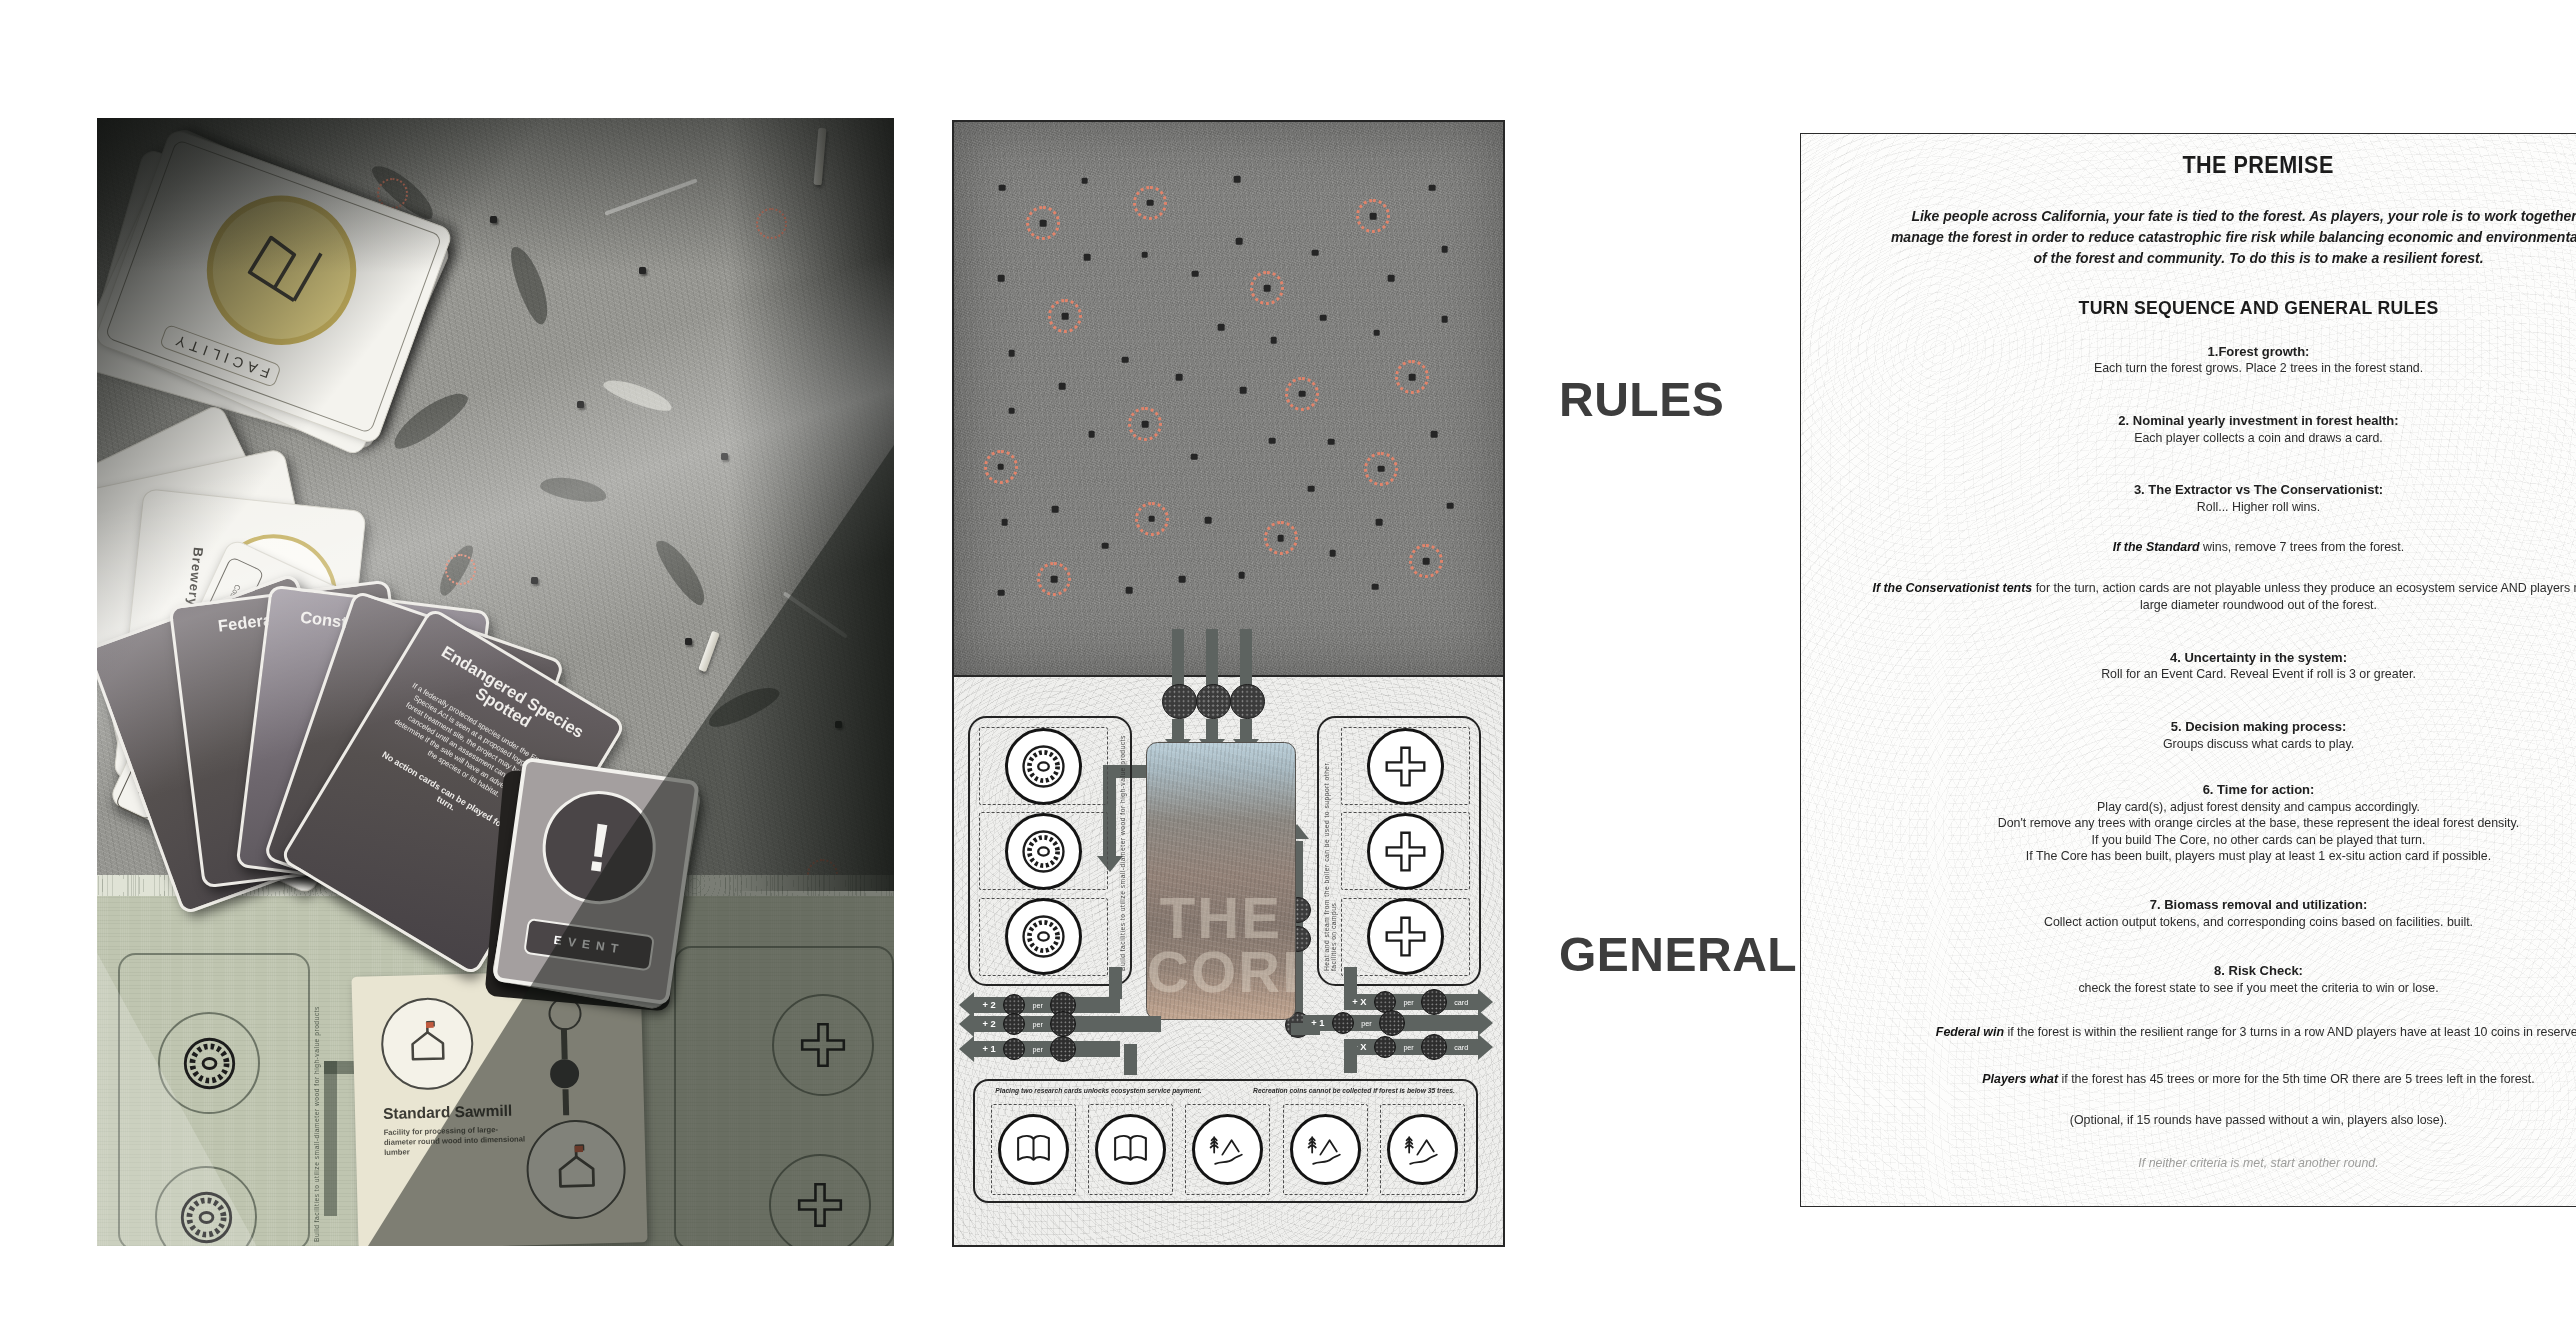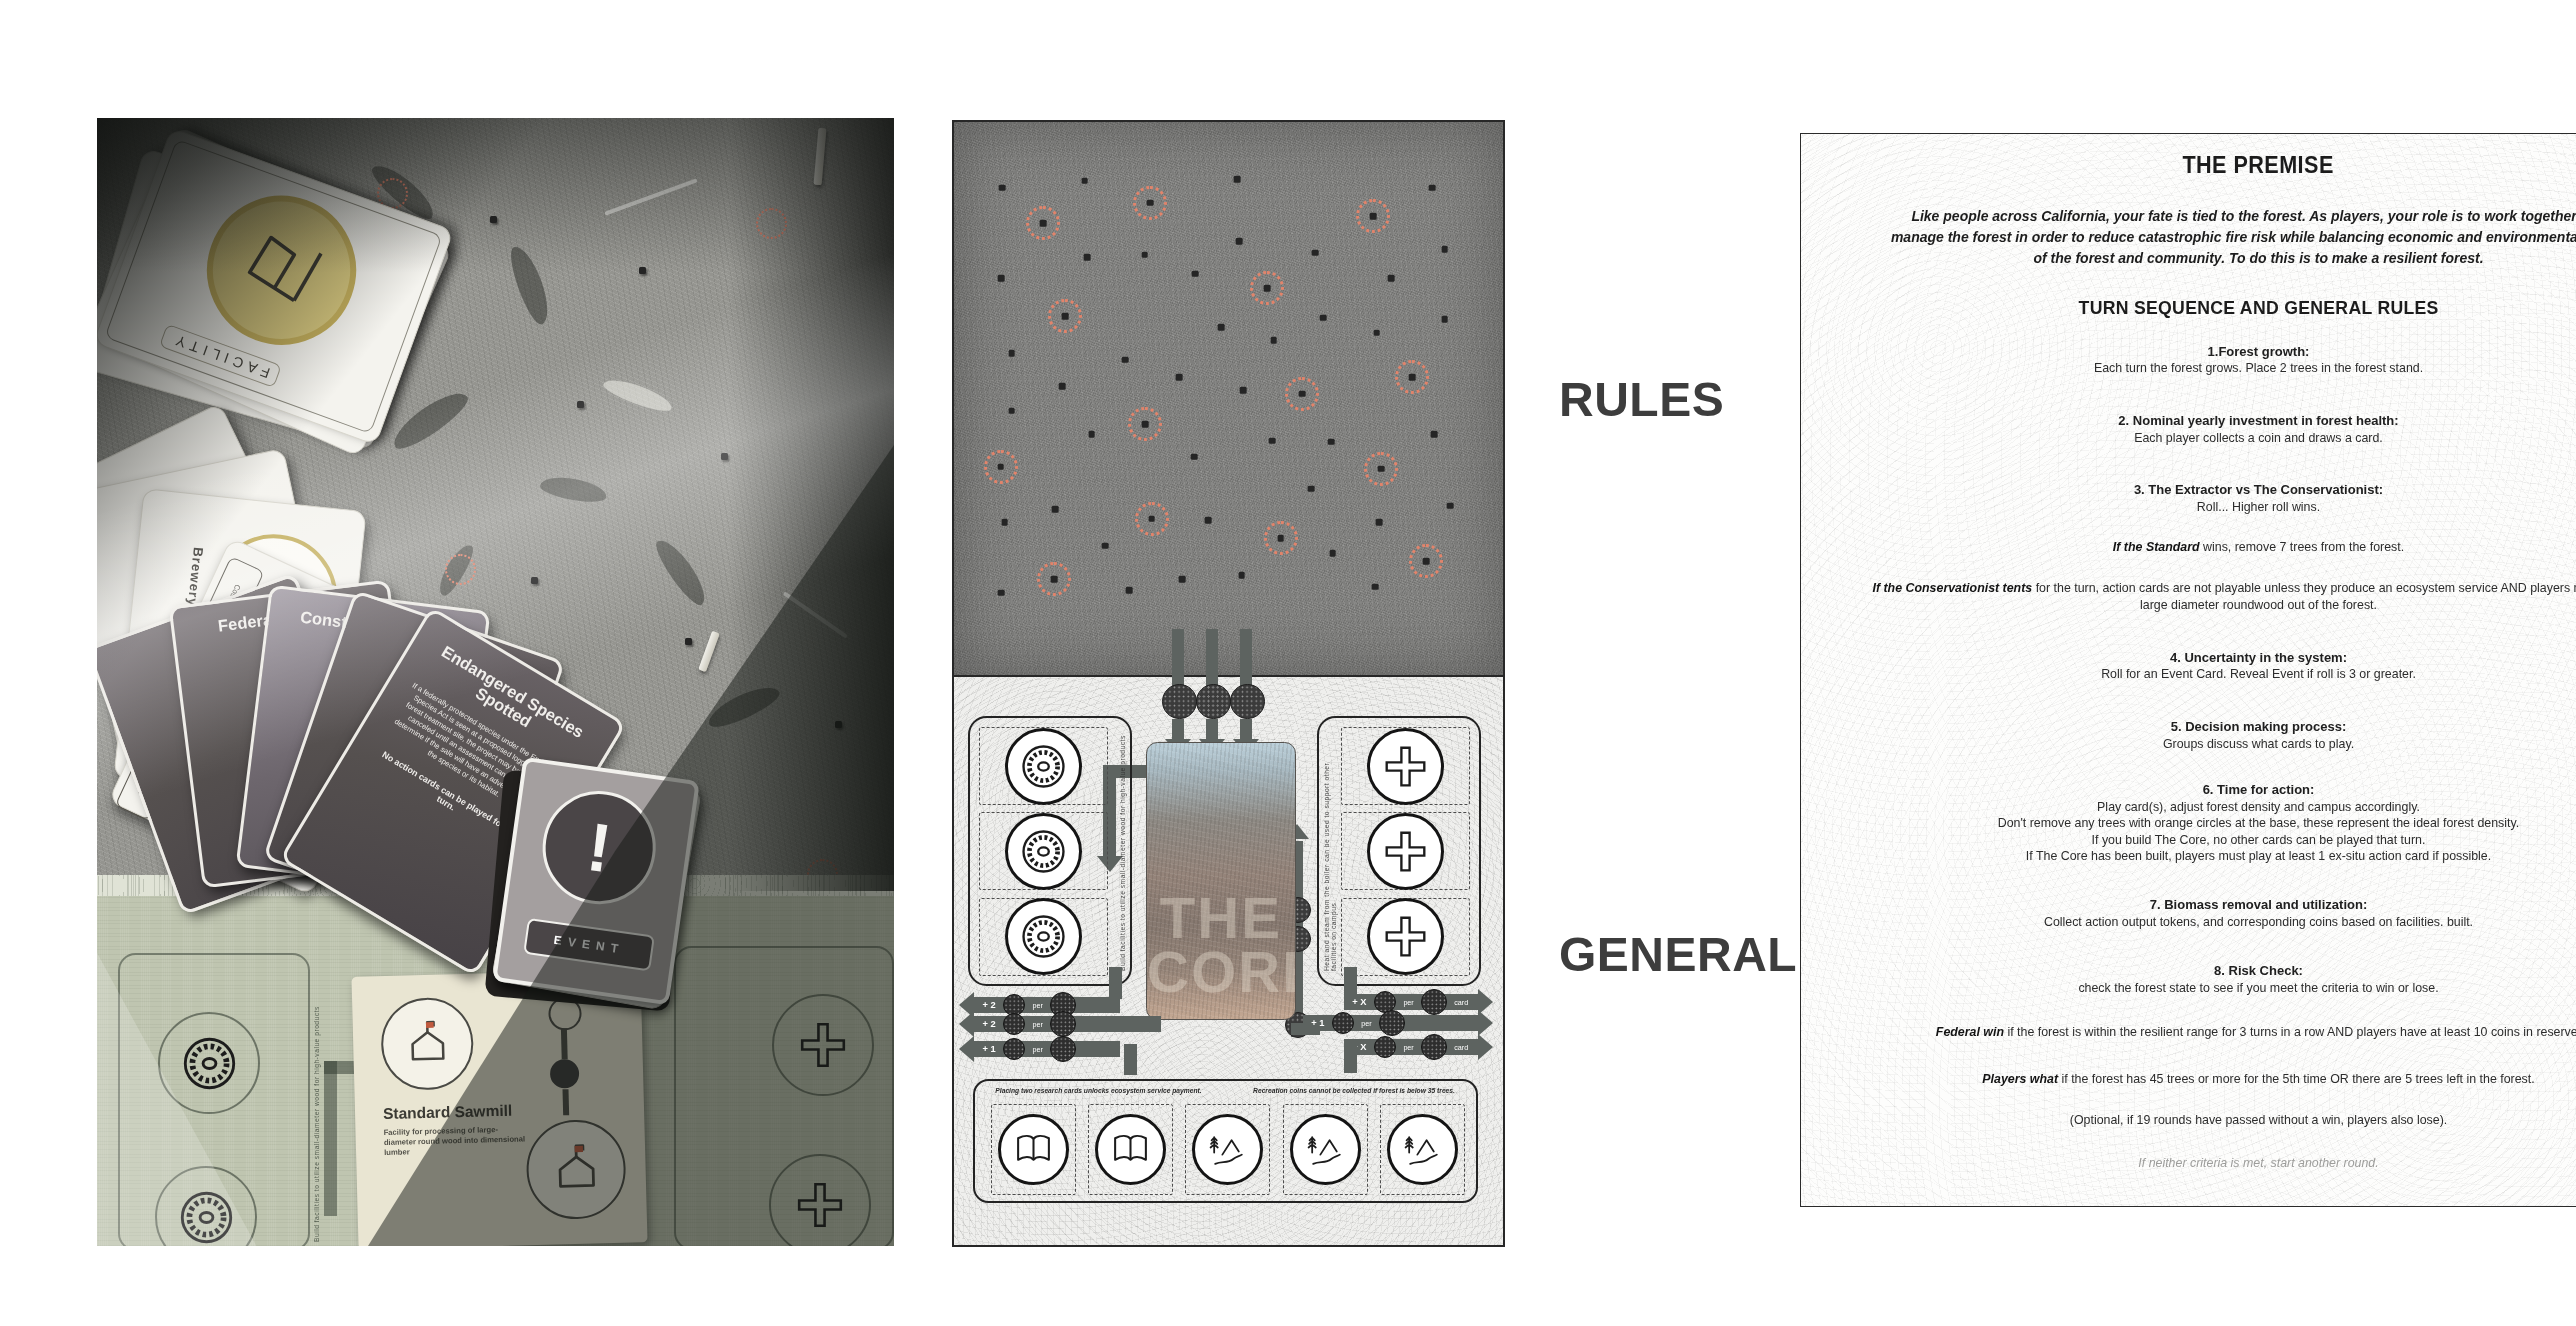--- a/index.html
+++ b/index.html
@@ -665,18 +665,18 @@
       <div class="r-item" style="margin-top:33px">
         <div class="r-h">7. Biomass removal and utilization:</div>
         <div class="r-b">Collect action output tokens, and corresponding coins based on facilities. built.</div>
       </div>
       <div class="r-item" style="margin-top:32px">
         <div class="r-h">8. Risk Check:</div>
         <div class="r-b">check the forest state to see if you meet the criteria to win or lose.</div>
       </div>
       <p class="r-line" style="margin-top:28px"><span class="lead">Federal win</span><span> if the forest is within the resilient range for 3 turns in a row AND players have at least 10 coins in reserve.</span></p>
       <p class="r-line" style="margin-top:30px"><span class="lead">Players what</span><span> if the forest has 45 trees or more for the 5th time OR there are 5 trees left in the forest.</span></p>
-      <p class="r-line" style="margin-top:25px"><span>(Optional, if 19 rounds have passed without a win, players also lose).</span></p>
+      <p class="r-line" style="margin-top:25px"><span>(Optional, if 15 rounds have passed without a win, players also lose).</span></p>
       <p class="r-foot">If neither criteria is met, start another round.</p>
     </div>
   </section>
 </div>
 
 
 </body></html>

